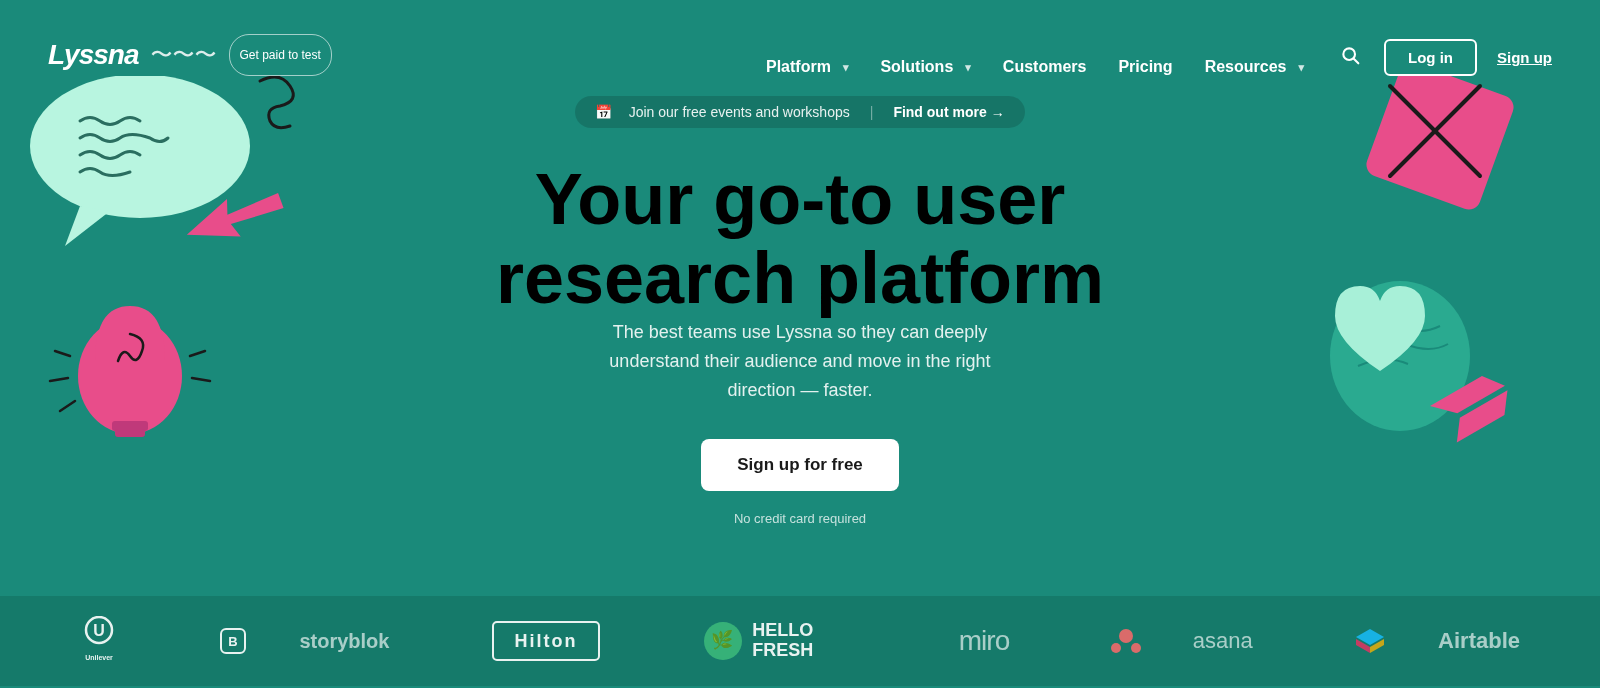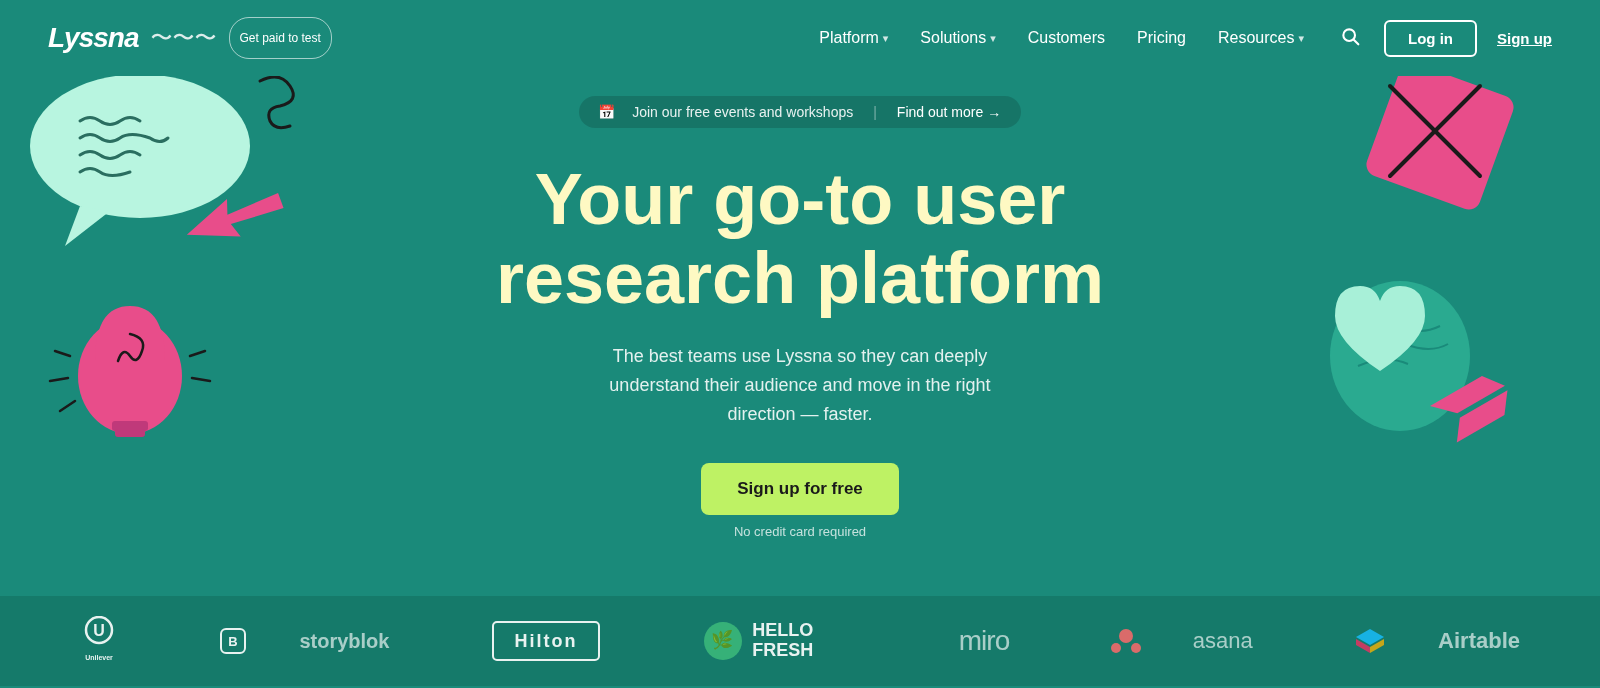--- a/index.html
+++ b/index.html
@@ -8,21 +8,21 @@
       background-color: #1a8a7a;
       color: white;
       width: 1600px;
       min-height: 688px;
       overflow-x: hidden;
     }
 
     
     nav {
       display: flex;
-      align-items: center;
+      align-items: flex-end;
       padding: 0 48px;
       height: 76px;
       background-color: #1a8a7a;
       position: relative;
       z-index: 10;
     }
     .nav-logo {
       display: flex;
       align-items: center;
       gap: 12px;
@@ -51,24 +51,24 @@
     .nav-links {
       display: flex;
       align-items: center;
       gap: 32px;
       list-style: none;
     }
     .nav-links a {
       color: white;
       text-decoration: none;
       font-size: 16px;
-      font-weight: 400;
-      display: flex;
-      align-items: center;
-      gap: 4px;
+      font-weight: 700;
+      display: flex;
+      align-items: center;
+      gap: 12px;
     }
     .nav-links .chevron {
       font-size: 11px;
       opacity: 0.8;
     }
     .nav-right {
       display: flex;
       align-items: center;
       gap: 20px;
       margin-left: 32px;
@@ -129,53 +129,52 @@
     }
     .banner-text {
       color: rgba(255,255,255,0.9);
     }
     .banner-divider {
       color: rgba(255,255,255,0.4);
       margin: 0 4px;
     }
     .banner-link {
       color: white;
-      font-weight: 400;
+      font-weight: 700;
       display: flex;
       align-items: center;
       gap: 4px;
       cursor: pointer;
     }
 
     
     .hero-title {
       font-size: 72px;
       font-weight: 800;
       line-height: 1.1;
-      color: #fef9c3;
-      margin-bottom: 24px;
+      color: #000000;
       max-width: 700px;
     }
     .hero-subtitle {
       font-size: 18px;
       color: rgba(255,255,255,0.88);
       max-width: 420px;
       line-height: 1.6;
       margin-bottom: 34px;
     }
     .btn-cta {
-      background: #bef264;
+      background: #ffffff;
       color: #1a1a1a;
       border: none;
       padding: 16px 36px;
       border-radius: 8px;
       font-size: 17px;
       font-weight: 700;
       cursor: pointer;
-      margin-bottom: 9px;
+      margin-bottom: 20px;
     }
     .cta-note {
       font-size: 13px;
       color: rgba(255,255,255,0.75);
     }
 
     
     .deco-left {
       position: absolute;
       left: 0;

